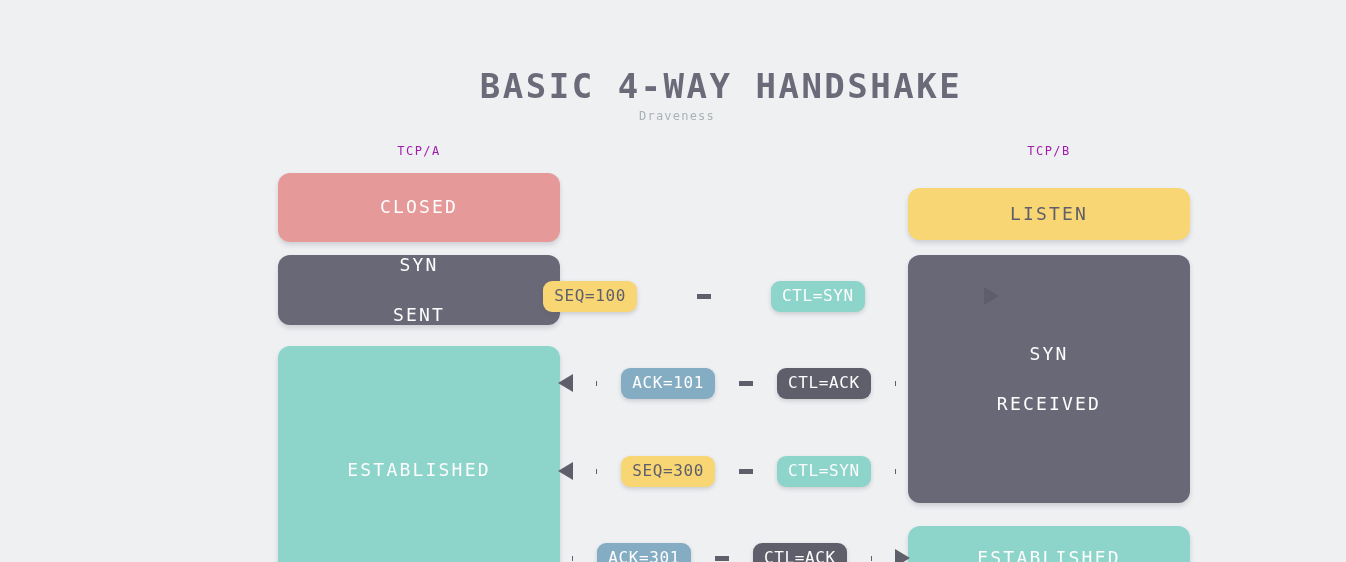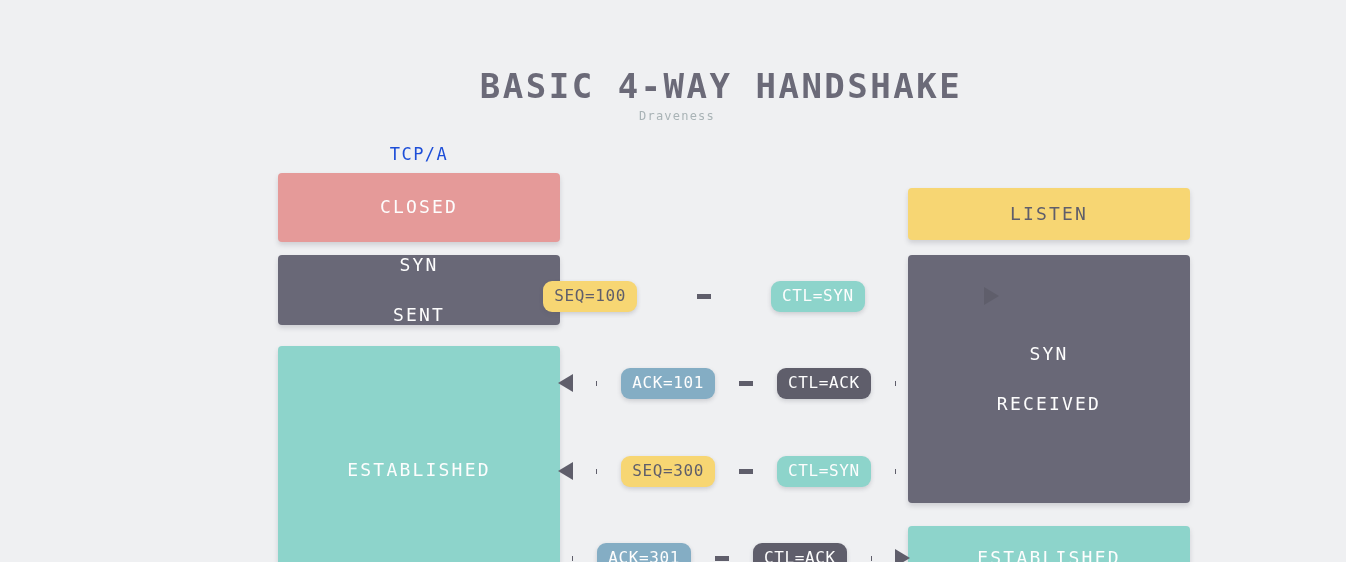--- a/index.html
+++ b/index.html
@@ -41,33 +41,33 @@
     text-align: center;
     font-size: 12px;
     letter-spacing: 1.2px;
     color: #a9b3b6;
     font-family: "DejaVu Sans Mono", "Liberation Mono", monospace;
   }
 
   
   .col-header {
     position: absolute;
-    font-size: 17px;
+    font-size: 12px;
     letter-spacing: 1.5px;
-    color: #1d4ed8;
+    color: #a21caf;
     text-align: center;
     font-family: "DejaVu Sans Mono", "Liberation Mono", monospace;
   }
   .col-header.a { left: 230px; top: 96px; width: 282px; }
   .col-header.b { left: 860px; top: 96px; width: 282px; }
 
   
   .state-box {
     position: absolute;
-    border-radius: 4px;
+    border-radius: 12px;
     display: flex;
     flex-direction: column;
     align-items: center;
     justify-content: center;
     font-size: 18px;
     letter-spacing: 2.2px;
     line-height: 1.45;
     text-align: right;
     box-shadow: 0 3px 5px rgba(80,80,95,0.20);
     font-family: "DejaVu Sans Mono", "Liberation Mono", monospace;
@@ -152,20 +152,21 @@
 </style>
 </head>
 <body>
 
 <div class="diagram">
 
   <div class="title">BASIC 4-WAY HANDSHAKE</div>
   <div class="subtitle">Draveness</div>
 
   <div class="col-header a">TCP/A</div>
+  <div class="col-header b">TCP/B</div>
 
   <div class="state-box box-closed">
     <span>CLOSED</span>
   </div>
 
   <div class="state-box box-syn-sent">
     <span>SYN</span>
     <span>SENT</span>
   </div>
 

